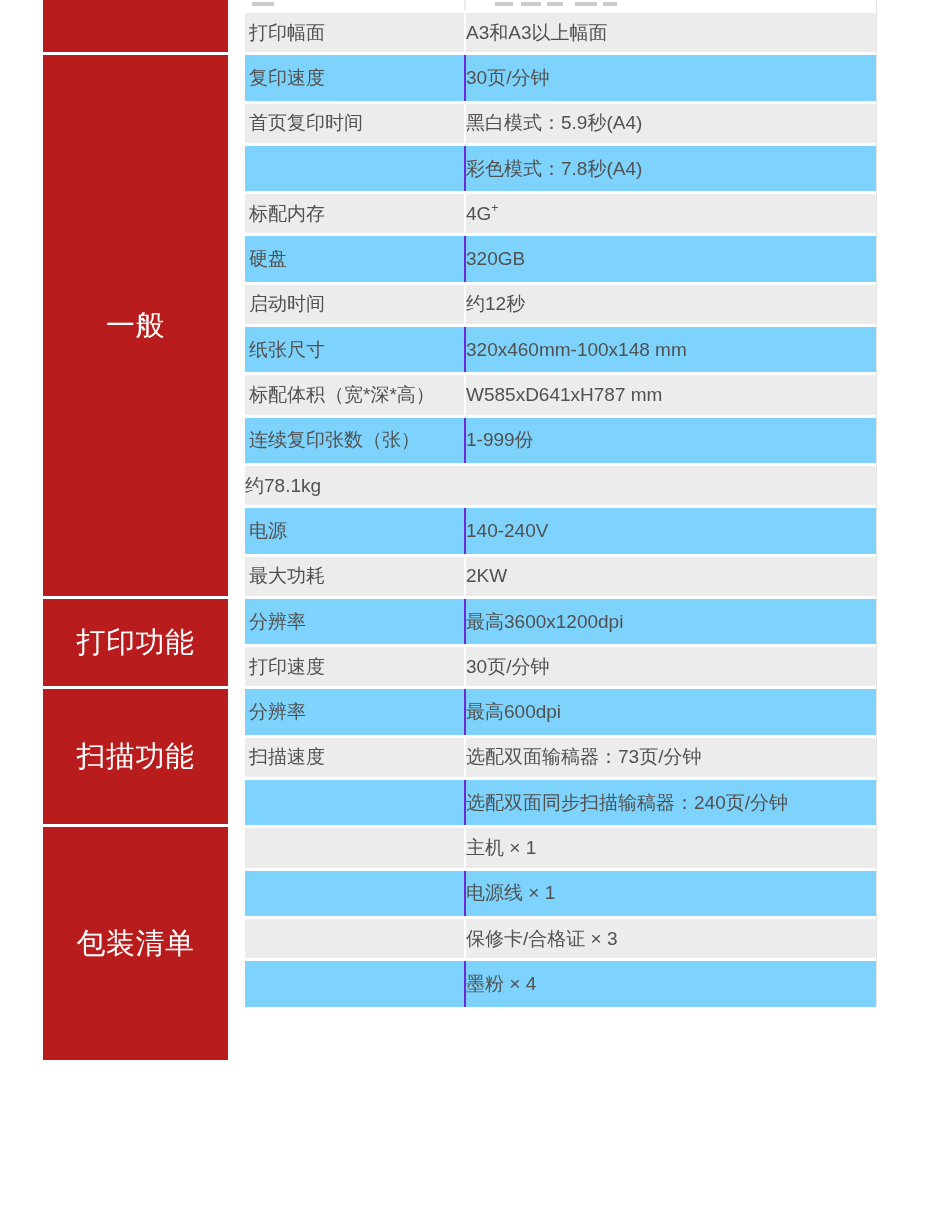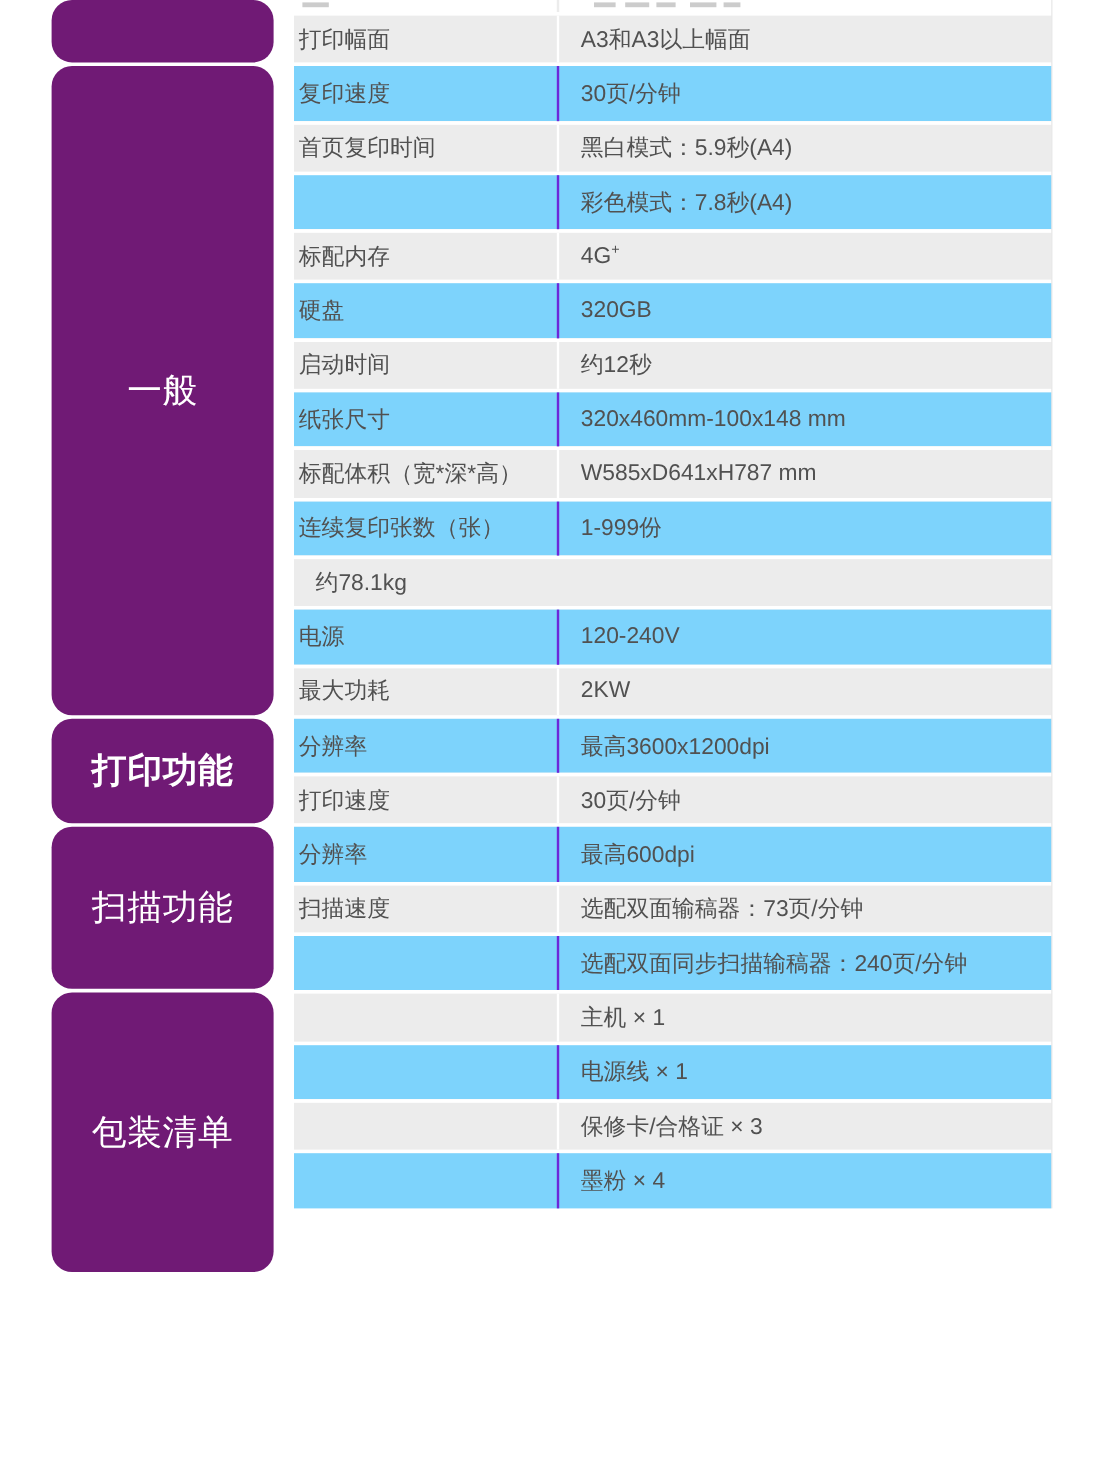--- a/index.html
+++ b/index.html
@@ -15,29 +15,28 @@
     width: 834px;
     height: 1052px;
   }
   
   .red-col {
     position: absolute; left: 0; top: 0;
     width: 185px;
     display: flex; flex-direction: column;
   }
   .red-block {
-    background: #701a75;
+    background: #b91c1c;
     display: flex; align-items: center; justify-content: center;
     margin-bottom: 3px;
-    border-radius: 17px;
   }
   .red-block:last-child { margin-bottom: 0; }
   .red-block.sec-a { height: 52.3px; }
   .red-block.sec-b { height: 540.6px; }
-  .red-block.sec-c { height: 87.6px; font-weight: bold; }
+  .red-block.sec-c { height: 87.6px; }
   .red-block.sec-d { height: 135px; }
   .red-block.sec-e { height: 233px; }
   .red-label {
     color: #ffffff;
     font-size: 29px;
     letter-spacing: 0.5px;
     white-space: nowrap;
   }
   
   .body-col {
@@ -84,21 +83,20 @@
     border-right: 2px solid #6d28d9; 
     display: flex; align-items: center;
     padding-left: 4px;
     white-space: nowrap;
     overflow: hidden;
   }
   .rows .row:nth-child(odd) .n { border-right-color: #ffffff; } 
   .row .v {
     flex: 1;
     display: flex; align-items: center;
-    padding-left: 18px;
     white-space: nowrap;
     overflow: hidden;
   }
   .row sup {
     font-size: 12px;
     position: relative;
     top: -6px;
     line-height: 0;
   }
 </style>
@@ -180,21 +178,21 @@
       </div>
       <div class="row">
         <div class="n">连续复印张数（张）</div>
         <div class="v">1-999份</div>
       </div>
       <div class="row">
         <div class="v">约78.1kg</div>
       </div>
       <div class="row">
         <div class="n">电源</div>
-        <div class="v">120-240V</div>
+        <div class="v">140-240V</div>
       </div>
       <div class="row">
         <div class="n">最大功耗</div>
         <div class="v">2KW</div>
       </div>
       <div class="row">
         <div class="n">分辨率</div>
         <div class="v">最高3600x1200dpi</div>
       </div>
       <div class="row">

